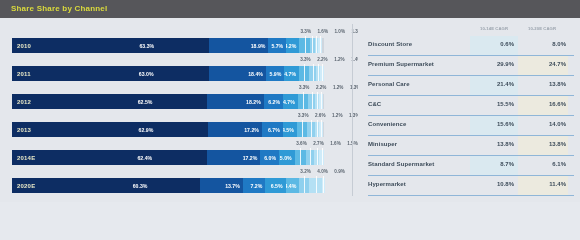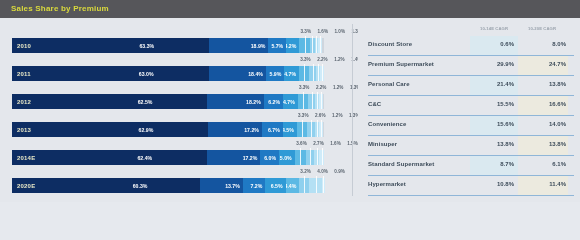--- a/index.html
+++ b/index.html
@@ -119,21 +119,21 @@
     content:"";position:absolute;left:150px;top:0;width:50px;height:100%;
     background:rgba(248,240,206,.40);
   }
 </style>
 </head>
 <body>
 
 <div id="root">
 
   <div class="header">
-    <div class="header-title">Sales Share by Premium</div>
+    <div class="header-title">Share Share by Channel</div>
   </div>
 
   <div class="body-area">
 
     <div class="left-panel">
       <div id="bars">
           <div class="bar-row" style="top: 20px;">
             <div class="bar-track"></div>
             <div class="seg s0" style="left: 0px; width: 197.496px;">
               <span class="v">63.3%</span>

